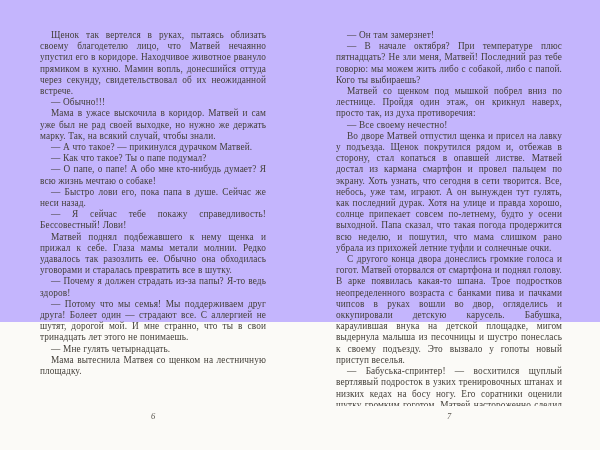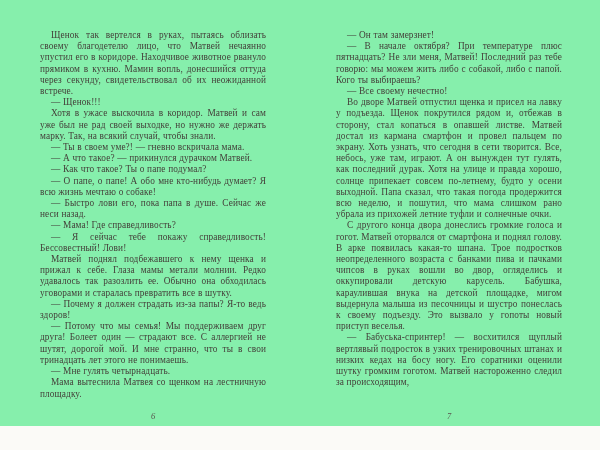--- a/index.html
+++ b/index.html
@@ -9,22 +9,22 @@
   body {
     width: 600px;
     height: 450px;
     background: #fbfaf7;
     overflow: hidden;
     font-family: "Liberation Serif", "DejaVu Serif", serif;
   }
   .spread {
     position: relative;
     width: 600px;
-    height: 426px;
-    background: #86efac;
+    height: 322px;
+    background: #c4b5fd;
   }
   .page {
     position: absolute;
     top: 0;
     height: 450px;
     width: 226px;
   }
   .page-left  { left: 40px; }
   .page-right { left: 336px; }
   .page-text {
@@ -60,43 +60,42 @@
   }
 </style>
 </head>
 <body>
 
 <div class="spread">
 
   <div class="page page-left">
     <div class="page-text">
       <p>Щенок так вертелся в руках, пытаясь облизать своему благодетелю лицо, что Матвей нечаянно упустил его в коридоре. Находчивое животное рвануло прямиком в кухню. Мамин вопль, донесшийся оттуда через секунду, свидетельствовал об их неожиданной встрече.</p>
-      <p>— Щенок!!!</p>
-      <p>Хотя в ужасе выскочила в коридор. Матвей и сам уже был не рад своей выходке, но нужно же держать марку. Так, на всякий случай, чтобы знали.</p>
-      <p>— Ты в своем уме?! — гневно вскричала мама.</p>
+      <p>— Обычно!!!</p>
+      <p>Мама в ужасе выскочила в коридор. Матвей и сам уже был не рад своей выходке, но нужно же держать марку. Так, на всякий случай, чтобы знали.</p>
       <p>— А что такое? — прикинулся дурачком Матвей.</p>
       <p>— Как что такое? Ты о папе подумал?</p>
       <p>— О папе, о папе! А обо мне кто-нибудь думает? Я всю жизнь мечтаю о собаке!</p>
       <p>— Быстро лови его, пока папа в душе. Сейчас же неси назад.</p>
-      <p>— Мама! Где справедливость?</p>
       <p>— Я сейчас тебе покажу справедливость! Бессовестный! Лови!</p>
       <p>Матвей поднял подбежавшего к нему щенка и прижал к себе. Глаза мамы метали молнии. Редко удавалось так разозлить ее. Обычно она обходилась уговорами и старалась превратить все в шутку.</p>
       <p>— Почему я должен страдать из-за папы? Я-то ведь здоров!</p>
       <p>— Потому что мы семья! Мы поддерживаем друг друга! Болеет один — страдают все. С аллергией не шутят, дорогой мой. И мне странно, что ты в свои тринадцать лет этого не понимаешь.</p>
       <p>— Мне гулять четырнадцать.</p>
       <p>Мама вытеснила Матвея со щенком на лестничную площадку.</p>
 
     </div>
     <div class="folio">6</div>
   </div>
 
   <div class="page page-right">
     <div class="page-text">
       <p>— Он там замерзнет!</p>
       <p>— В начале октября? При температуре плюс пятнадцать? Не зли меня, Матвей! Последний раз тебе говорю: мы можем жить либо с собакой, либо с папой. Кого ты выбираешь?</p>
+      <p>Матвей со щенком под мышкой побрел вниз по лестнице. Пройдя один этаж, он крикнул наверх, просто так, из духа противоречия:</p>
       <p>— Все своему нечестно!</p>
       <p>Во дворе Матвей отпустил щенка и присел на лавку у подъезда. Щенок покрутился рядом и, отбежав в сторону, стал копаться в опавшей листве. Матвей достал из кармана смартфон и провел пальцем по экрану. Хоть узнать, что сегодня в сети творится. Все, небось, уже там, играют. А он вынужден тут гулять, как последний дурак. Хотя на улице и правда хорошо, солнце припекает совсем по-летнему, будто у осени выходной. Папа сказал, что такая погода продержится всю неделю, и пошутил, что мама слишком рано убрала из прихожей летние туфли и солнечные очки.</p>
       <p>С другого конца двора донеслись громкие голоса и гогот. Матвей оторвался от смартфона и поднял голову. В арке появилась какая-то шпана. Трое подростков неопределенного возраста с банками пива и пачками чипсов в руках вошли во двор, огляделись и оккупировали детскую карусель. Бабушка, караулившая внука на детской площадке, мигом выдернула малыша из песочницы и шустро понеслась к своему подъезду. Это вызвало у гопоты новый приступ веселья.</p>
       <p>— Бабуська-спринтер! — восхитился щуплый вертлявый подросток в узких тренировочных штанах и низких кедах на босу ногу. Его соратники оценили шутку громким гоготом. Матвей настороженно следил за происходящим,</p>
     </div>
     <div class="folio">7</div>
   </div>
 
 </div>
 

